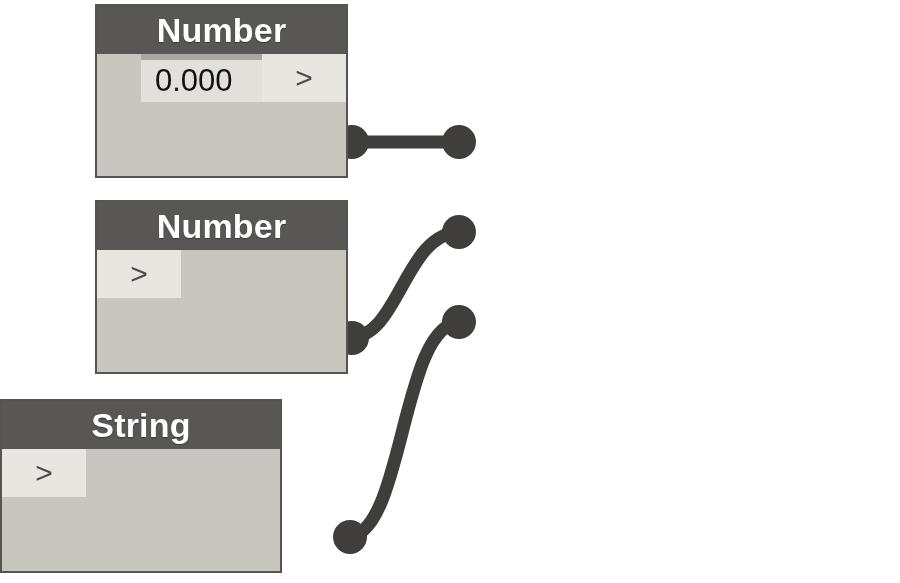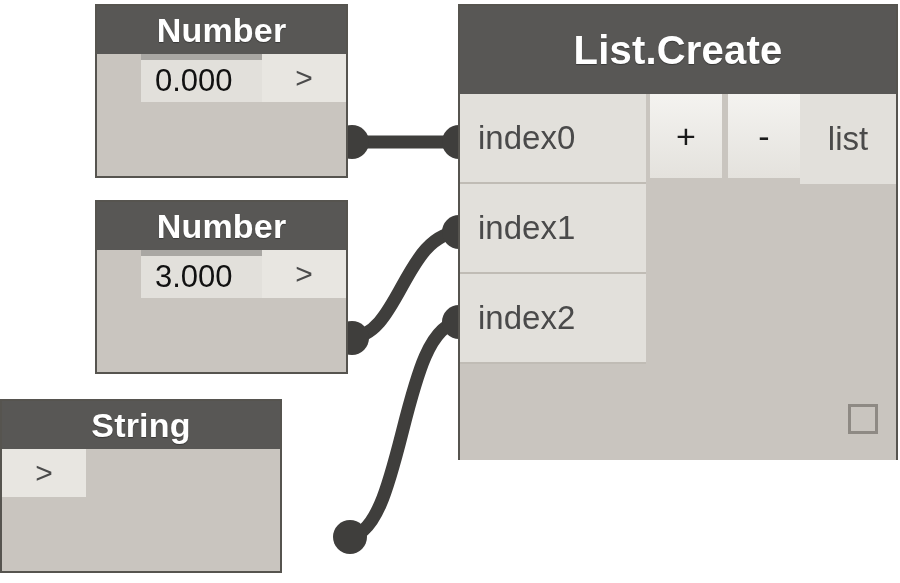--- a/index.html
+++ b/index.html
@@ -166,42 +166,25 @@
     <div class="node-header">Number</div>
     <div class="node-body">
       <div class="value-field slider-top">0.000</div>
       <div class="out-port">&gt;</div>
     </div>
   </div>
 
   <div class="node small-node" id="node-number-3" style="left:95px; top:200px; width:253px; height:174px;">
     <div class="node-header">Number</div>
     <div class="node-body">
-      <div class="value-field slider-top">3.000</div>
       <div class="out-port">&gt;</div>
     </div>
   </div>
 
   <div class="node small-node" id="node-string" style="left:0px; top:399px; width:282px; height:174px;">
     <div class="node-header">String</div>
     <div class="node-body">
       <div class="out-port">&gt;</div>
     </div>
   </div>
 
-  <div class="node" id="node-list-create" style="left:458px; top:4px; width:440px; height:456px;">
-    <div class="node-header">List.Create</div>
-    <div class="lc-body">
-
-      <div class="port-row" style="top:0px;">index0</div>
-      <div class="port-row" style="top:90px;">index1</div>
-      <div class="port-row" style="top:180px;">index2</div>
-
-      <div class="pm-btn" style="left:190px; top:0px;">+</div>
-      <div class="pm-btn" style="left:268px; top:0px;">-</div>
-
-      <div class="list-out" style="left:340px; top:0px;">list</div>
-
-      <div class="lacing-icon"></div>
-    </div>
-  </div>
 
 </div>
 
 </body></html>

